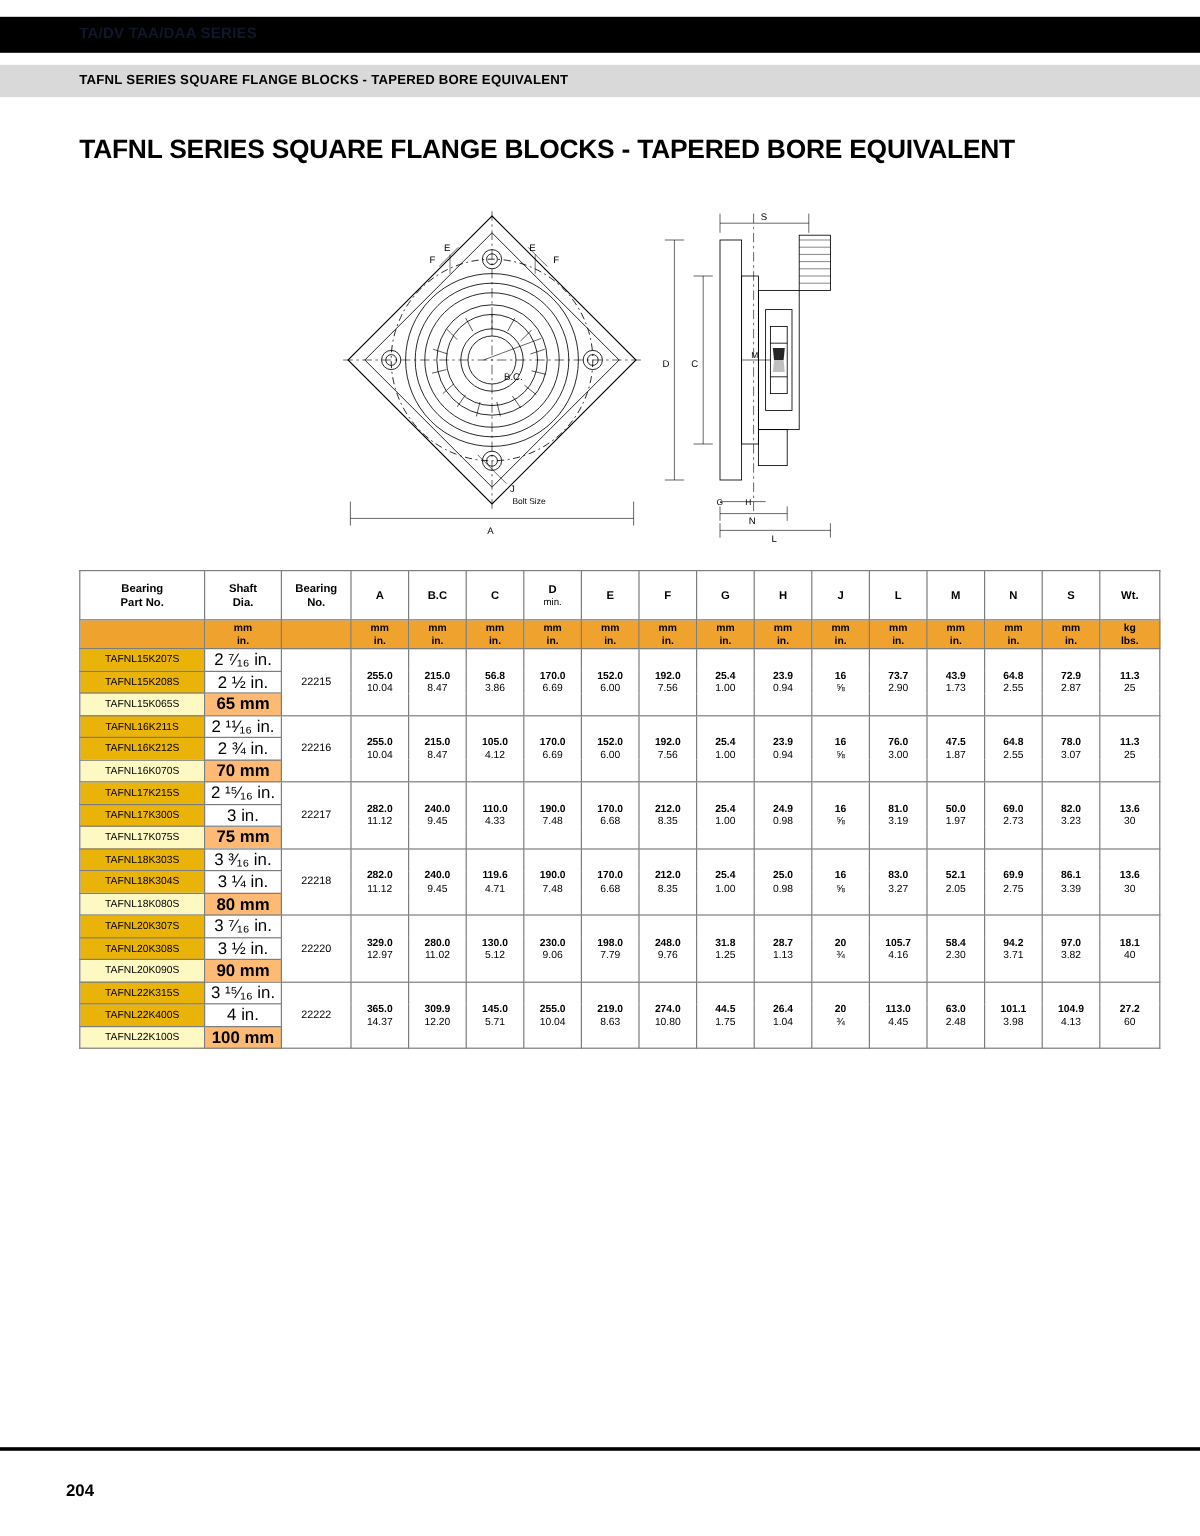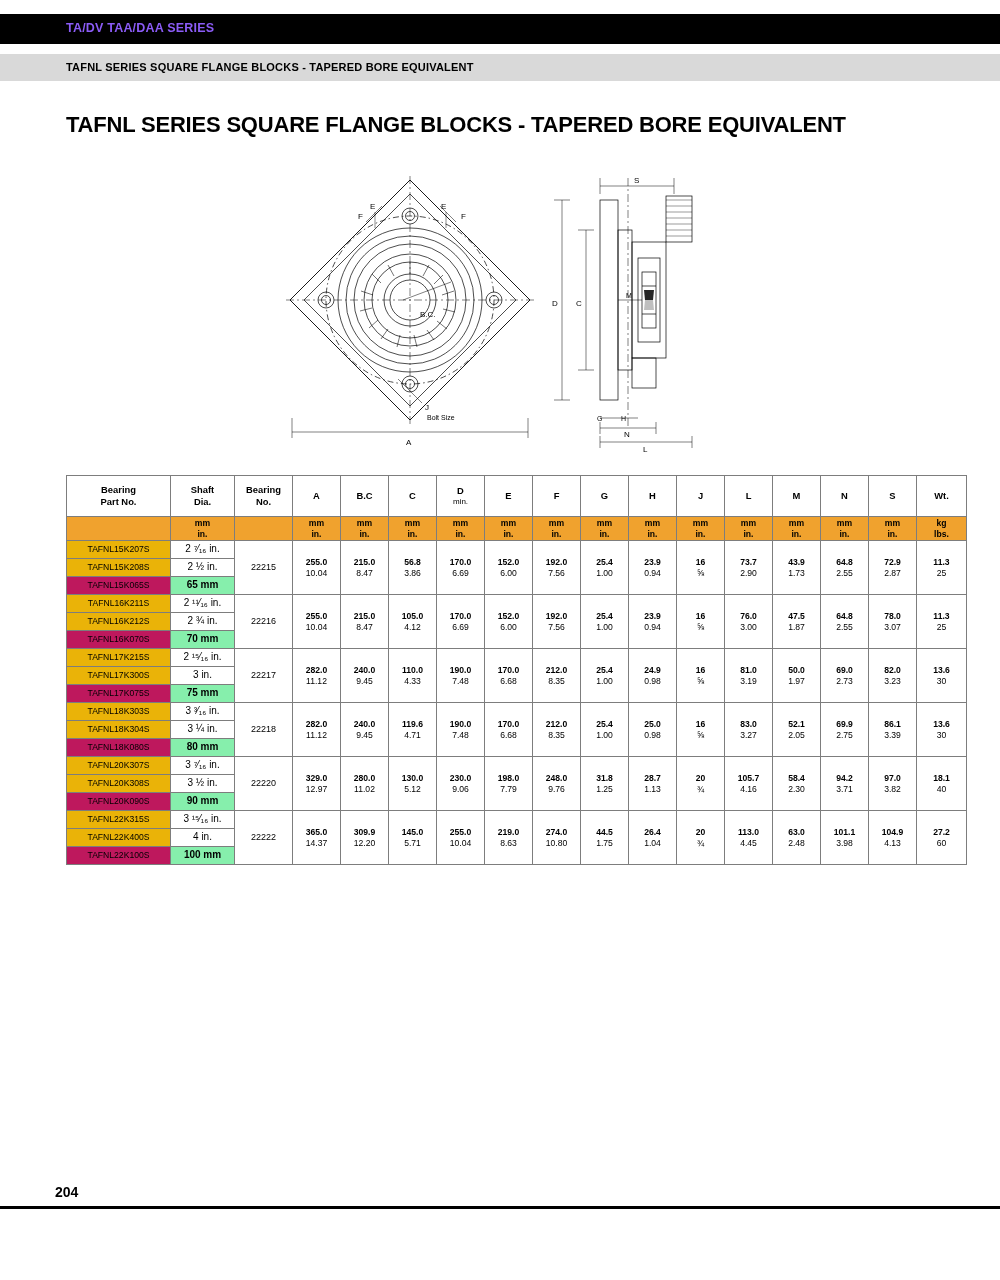--- a/index.html
+++ b/index.html
@@ -24,21 +24,21 @@
   .topbar {
     position: absolute;
     left: 0; top: 14px;
     width: 1000px;
     height: 30px;
     background: #000000;
   }
   .topbar-text {
     position: absolute;
     left: 66px; top: 21px;
-    color: #8b5cf6;
+    color: #0f172a;
     font-size: 12.5px;
     font-weight: bold;
     letter-spacing: 0.2px;
   }
   
   .subbar {
     position: absolute;
     left: 0; top: 54px;
     width: 1000px;
     height: 27px;
@@ -105,29 +105,29 @@
   .col-bno    { width: 58px; }
   .col-dim    { width: 48px; }
   .col-wt     { width: 50px; }
   td.part {
     font-size: 8.6px;
     height: 17px;
     background: #eab308;
     text-align: center;
   }
   td.part.shaded {
-    background: #be185d;
+    background: #fef9c3;
   }
   td.shaft {
-    font-size: 10px;
+    font-size: 14px;
     height: 17px;
     background: #ffffff;
   }
   td.shaft.shaded {
-    background: #86efac;
+    background: #fdba74;
     font-weight: bold;
   }
   td.bno {
     font-size: 9px;
   }
   td.val {
     font-size: 8.6px;
   }
   td.val .mm { display: block; font-weight: bold; }
   td.val .in { display: block; }
@@ -135,21 +135,21 @@
   
   .footer-line {
     position: absolute;
     left: 0; top: 1206px;
     width: 1000px;
     height: 2.5px;
     background: #000000;
   }
   .footer-pg {
     position: absolute;
-    left: 55px; top: 1184px;
+    left: 55px; top: 1234px;
     font-size: 14px;
     font-weight: bold;
   }
   .footer-text {
     position: absolute;
     left: 90px; top: 1224px;
     font-size: 11px;
     font-weight: bold;
     letter-spacing: 0.1px;
   }

